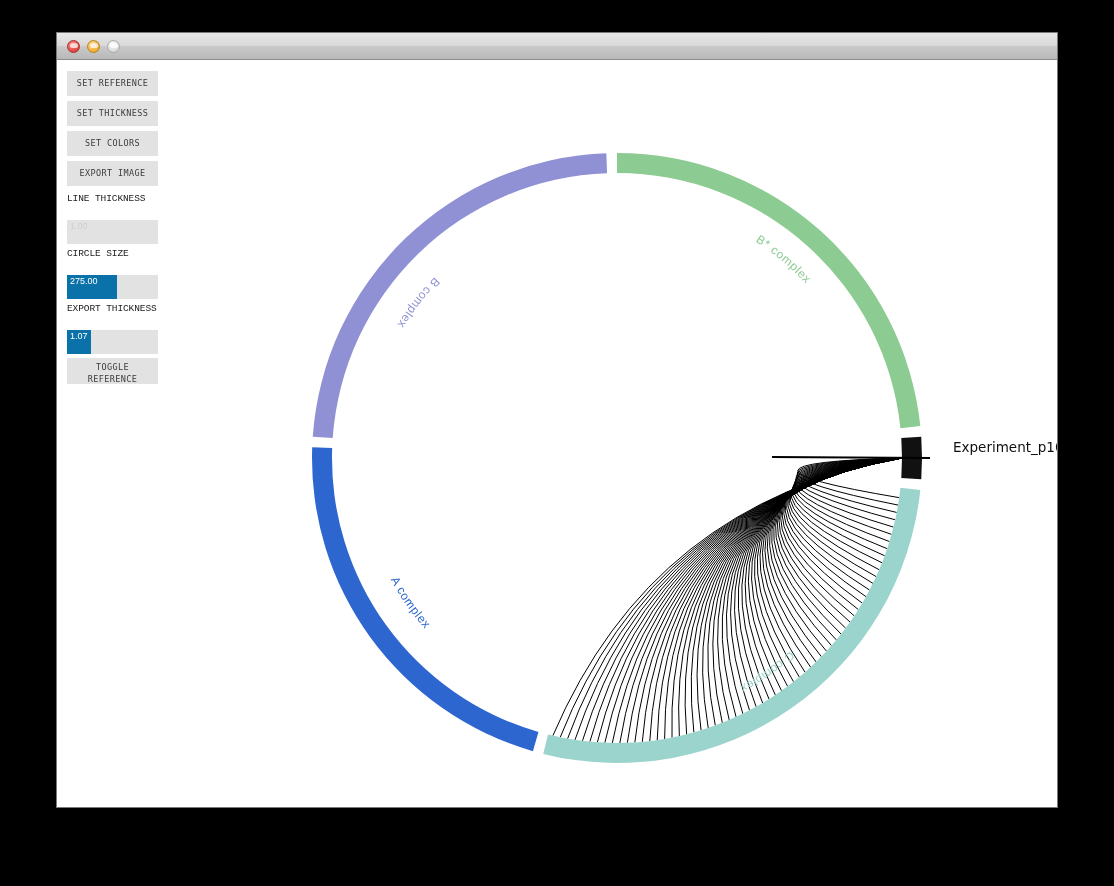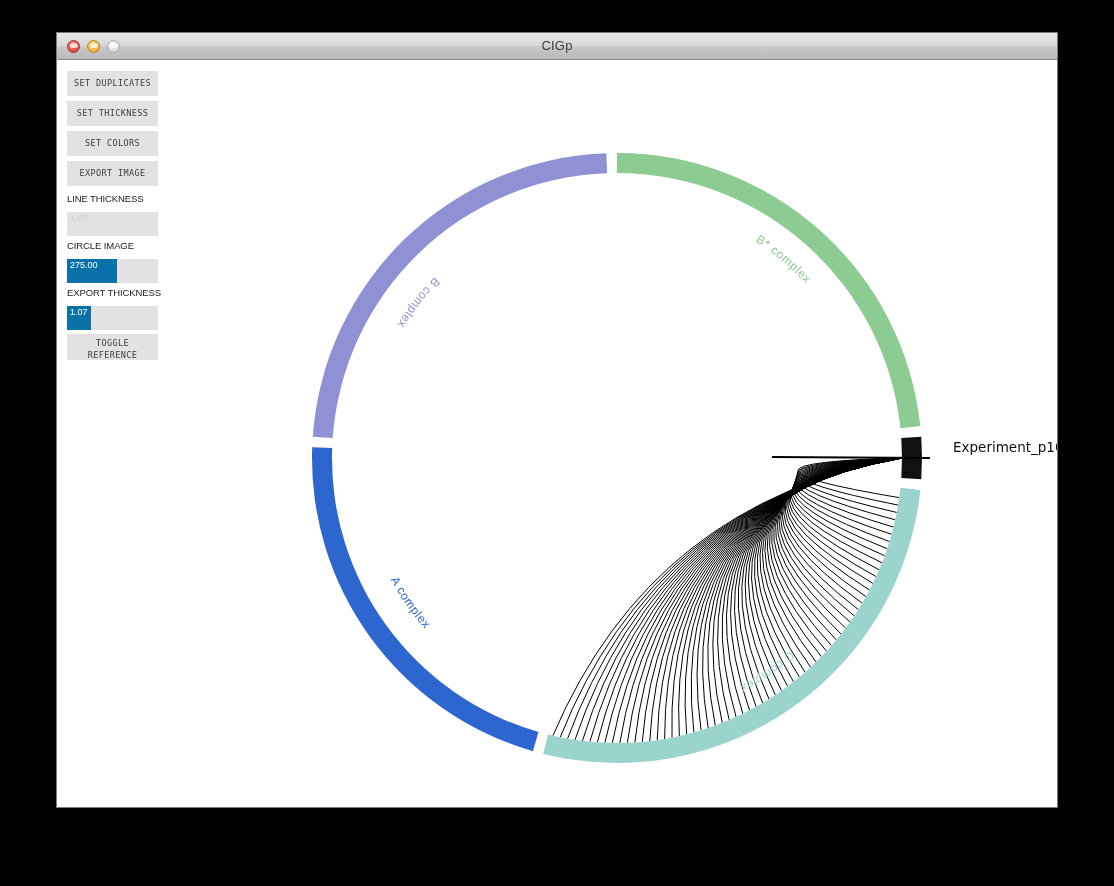--- a/index.html
+++ b/index.html
@@ -86,25 +86,25 @@
     cursor: default;
     white-space: nowrap;
   }
   .ctl-button.tall {
     height: 26px;
     line-height: 12px;
     padding-top: 3px;
     white-space: normal;
   }
   .slider-label {
-    font-family: Liberation Sans, sans-serif;
+    font-family: Liberation Mono, monospace;
     font-size: 9.5px;
     color: #1b1b1b;
     letter-spacing: -.1px;
-    margin-bottom: 8px;
+    margin-bottom: 16px;
     margin-top: 2px;
     white-space: nowrap;
   }
   .slider {
     position: relative;
     width: 91px;
     height: 24px;
     background: #e2e2e2;
     margin-bottom: 4px;
     overflow: hidden;
@@ -152,39 +152,38 @@
     <div id="titlebar">
       <div class="traffic" id="tl-close">
           <span class="gloss"></span>
         </div>
       <div class="traffic" id="tl-min">
           <span class="gloss"></span>
         </div>
       <div class="traffic" id="tl-zoom">
           <span class="gloss"></span>
         </div>
-      <div id="title-text">CIGp</div>
     </div>
 
     <div id="content">
 
       <div id="panel">
 
-        <button class="ctl-button">SET DUPLICATES</button>
+        <button class="ctl-button">SET REFERENCE</button>
         <button class="ctl-button">SET THICKNESS</button>
         <button class="ctl-button">SET COLORS</button>
         <button class="ctl-button">EXPORT IMAGE</button>
 
         <div class="slider-label">LINE THICKNESS</div>
         <div class="slider empty">
           <div class="fill" id="fill-0" style="width: 0%;"></div>
           <div class="val">1.00</div>
         </div>
 
-        <div class="slider-label">CIRCLE IMAGE</div>
+        <div class="slider-label">CIRCLE SIZE</div>
         <div class="slider">
           <div class="fill" id="fill-1" style="width: 55%;"></div>
           <div class="val">275.00</div>
         </div>
 
         <div class="slider-label">EXPORT THICKNESS</div>
         <div class="slider">
           <div class="fill" id="fill-2" style="width: 26%;"></div>
           <div class="val">1.07</div>
         </div>

